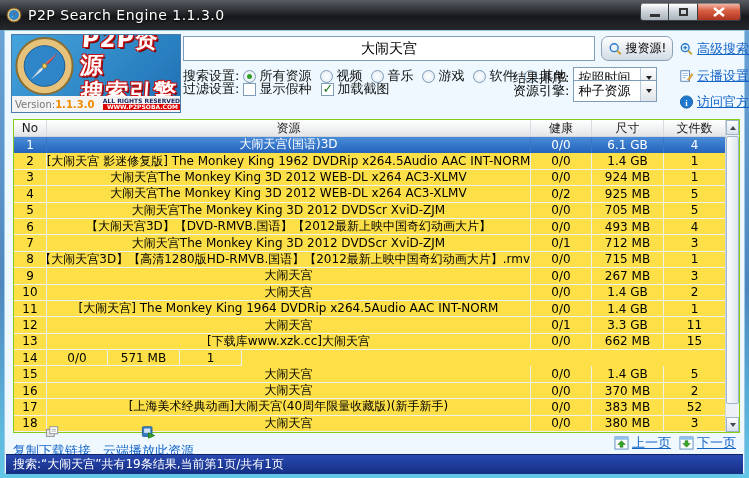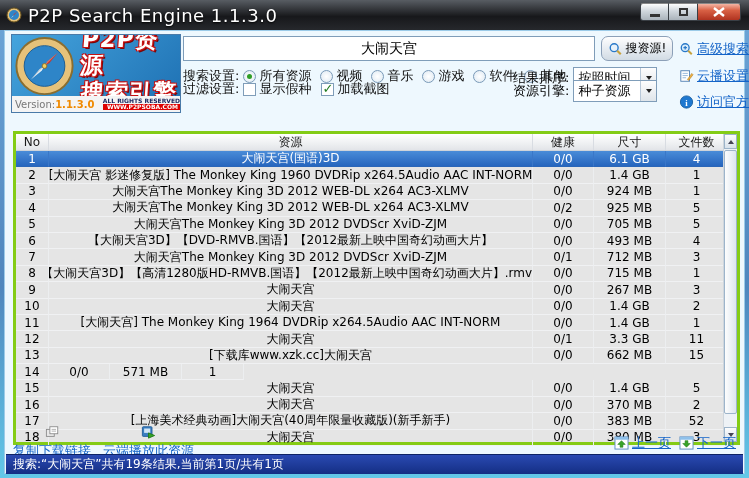--- a/index.html
+++ b/index.html
@@ -1,21 +1,21 @@
 <!DOCTYPE html>
 <html><head>
 <meta charset="utf-8">
 <style>
   * { margin:0; padding:0; box-sizing:border-box; }
   html,body { width:749px; height:478px; overflow:hidden; font-family:"DejaVu Sans","Liberation Sans",sans-serif; }
   .frame { position:absolute; inset:0; background:linear-gradient(180deg,#6ea6d8,#4f86bd 60%,#63c8e8); }
   .titlebar { position:absolute; left:0; right:0; top:0; height:30px;
     background:linear-gradient(180deg,#585d63 0%,#17181b 55%,#26282c 100%);
     display:flex; align-items:center; padding:0 6px; }
-  .titlebar .title { color:#fff; font-size:18px; margin-left:6px; text-shadow:0 1px 2px #000; letter-spacing:.5px; }
+  .titlebar .title { color:#fff; font-size:14px; margin-left:6px; text-shadow:0 1px 2px #000; letter-spacing:.5px; }
   .winbtns { position:absolute; right:8px; top:3px; display:flex; }
   .wbtn { width:29px; height:18px; border:1px solid #3a3f45; border-top:1px solid #888;
     background:linear-gradient(180deg,#fdfdfd,#cfd6dc 45%,#aab3bb); display:flex; align-items:center; justify-content:center; }
   .wbtn.min { border-radius:3px 0 0 3px; }
   .wbtn.max { border-left:none; }
   .wbtn.close { width:43px; border-radius:0 3px 3px 0; border-left:none;
     background:linear-gradient(180deg,#f4b5a4,#d86044 40%,#b03320); }
   .glyph-min { width:10px; height:3px; background:#333; margin-top:7px; }
   .glyph-max { width:9px; height:8px; border:2px solid #333; }
   .client { position:absolute; left:4px; right:4px; top:30px; bottom:4px; background:#eef8fe; border:1px solid #9ccbe8; }
@@ -49,21 +49,21 @@
   .chk { display:flex; align-items:center; margin-right:10px; cursor:pointer; }
   .cb { width:13px; height:13px; border:1px solid #7f9db9; background:#fff; margin-right:3px; position:relative; }
   .cb.on::after { content:"✓"; position:absolute; left:0; top:-3px; font-size:13px; font-weight:bold; color:#1f7a1f; }
   .dropdown { display:flex; width:84px; height:22px; border:1px solid #7f9db9; background:#fff; margin-left:4px; align-items:center; cursor:pointer; }
   .dd-text { flex:1; font-size:13px; padding-left:4px; }
   .dd-btn { width:16px; height:100%; border-left:1px solid #b8c8d8; background:linear-gradient(180deg,#fdfdfd,#dfe5ea); display:flex; align-items:center; justify-content:center; }
   .dd-arrow { width:0; height:0; border-left:3px solid transparent; border-right:3px solid transparent; border-top:4px solid #222; }
   .sortrow { position:absolute; left:508px; display:flex; align-items:center; font-size:13px; }
 
   
-  .table { position:absolute; left:8px; top:100px; width:727px; height:314px; background:#e5e5e5; border:3px solid #84cc16; }
+  .table { position:absolute; left:8px; top:88px; width:727px; height:314px; background:#fde047; border:1px solid #84cc16; }
   .thead { display:flex; height:17px; background:linear-gradient(180deg,#ffffff,#eef0f2 60%,#e2e4e8); border-bottom:1px solid #cfd4da; font-size:12px; color:#1a1a1a; }
   .thead > div { display:flex; align-items:center; justify-content:center; border-right:1px solid #d8dce2; }
   .trow { display:flex; height:16.4px; font-size:12px; color:#000; }
   .trow > div { display:flex; align-items:center; justify-content:center; border-right:1px solid #eceef0; border-bottom:1px solid #f0f1f3; overflow:hidden; white-space:nowrap; }
   .trow.sel { background:linear-gradient(180deg,#4a8cd8,#2463bc); color:#fff; }
   .trow.sel > div { border-right-color:#3a77c8; border-bottom-color:#2a66b8; }
   .c-no { width:33px; } .c-name { width:484px; } .c-health { width:61px; } .c-size { width:72px; } .c-files { width:62px; }
   .scrollbar { position:absolute; right:0; top:0; bottom:0; width:14px; background:#eef2f6; border-left:1px solid #cfd6dd; }
   .sb-btn { position:absolute; left:0; width:13px; height:15px; background:linear-gradient(180deg,#fdfdfd,#d8e2ec); border:1px solid #9db4ca; display:flex; align-items:center; justify-content:center; }
   .sb-up { top:0; } .sb-down { bottom:0; }
@@ -241,21 +241,21 @@
       <div id="rows">
           <div class="trow sel">
      <div class="c-no">1</div>
      <div class="c-name">大闹天宫(国语)3D</div>
      <div class="c-health">0/0</div>
      <div class="c-size">6.1 GB</div>
      <div class="c-files">4</div>
    </div>
           <div class="trow ">
      <div class="c-no">2</div>
-     <div class="c-name">[大闹天宫 影迷修复版] The Monkey King 1960 DVDRip x264.5Audio AAC INT-NORM</div>
+     <div class="c-name">[大闹天宫 影迷修复版] The Monkey King 1962 DVDRip x264.5Audio AAC INT-NORM</div>
      <div class="c-health">0/0</div>
      <div class="c-size">1.4 GB</div>
      <div class="c-files">1</div>
    </div>
           <div class="trow ">
      <div class="c-no">3</div>
      <div class="c-name">大闹天宫The Monkey King 3D 2012 WEB-DL x264 AC3-XLMV</div>
      <div class="c-health">0/0</div>
      <div class="c-size">924 MB</div>
      <div class="c-files">1</div>

